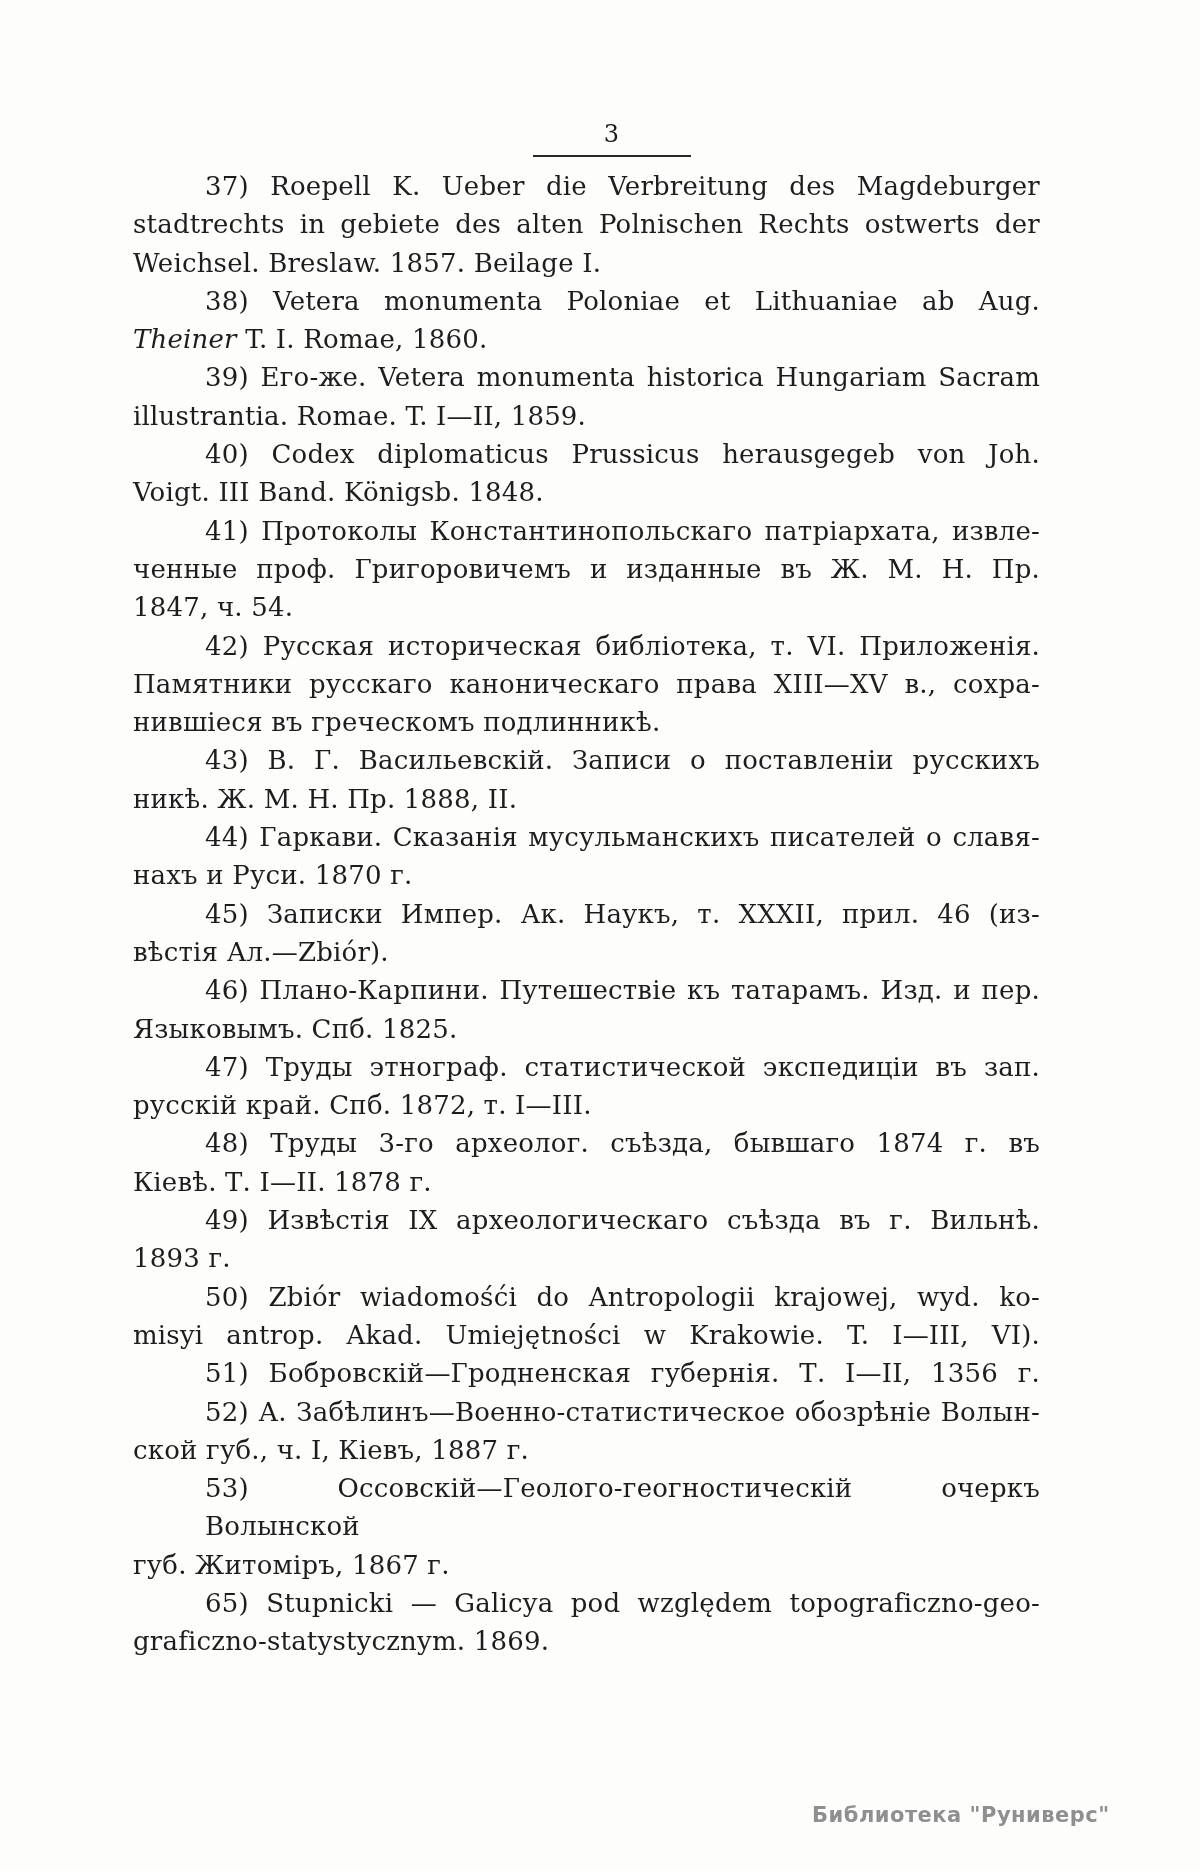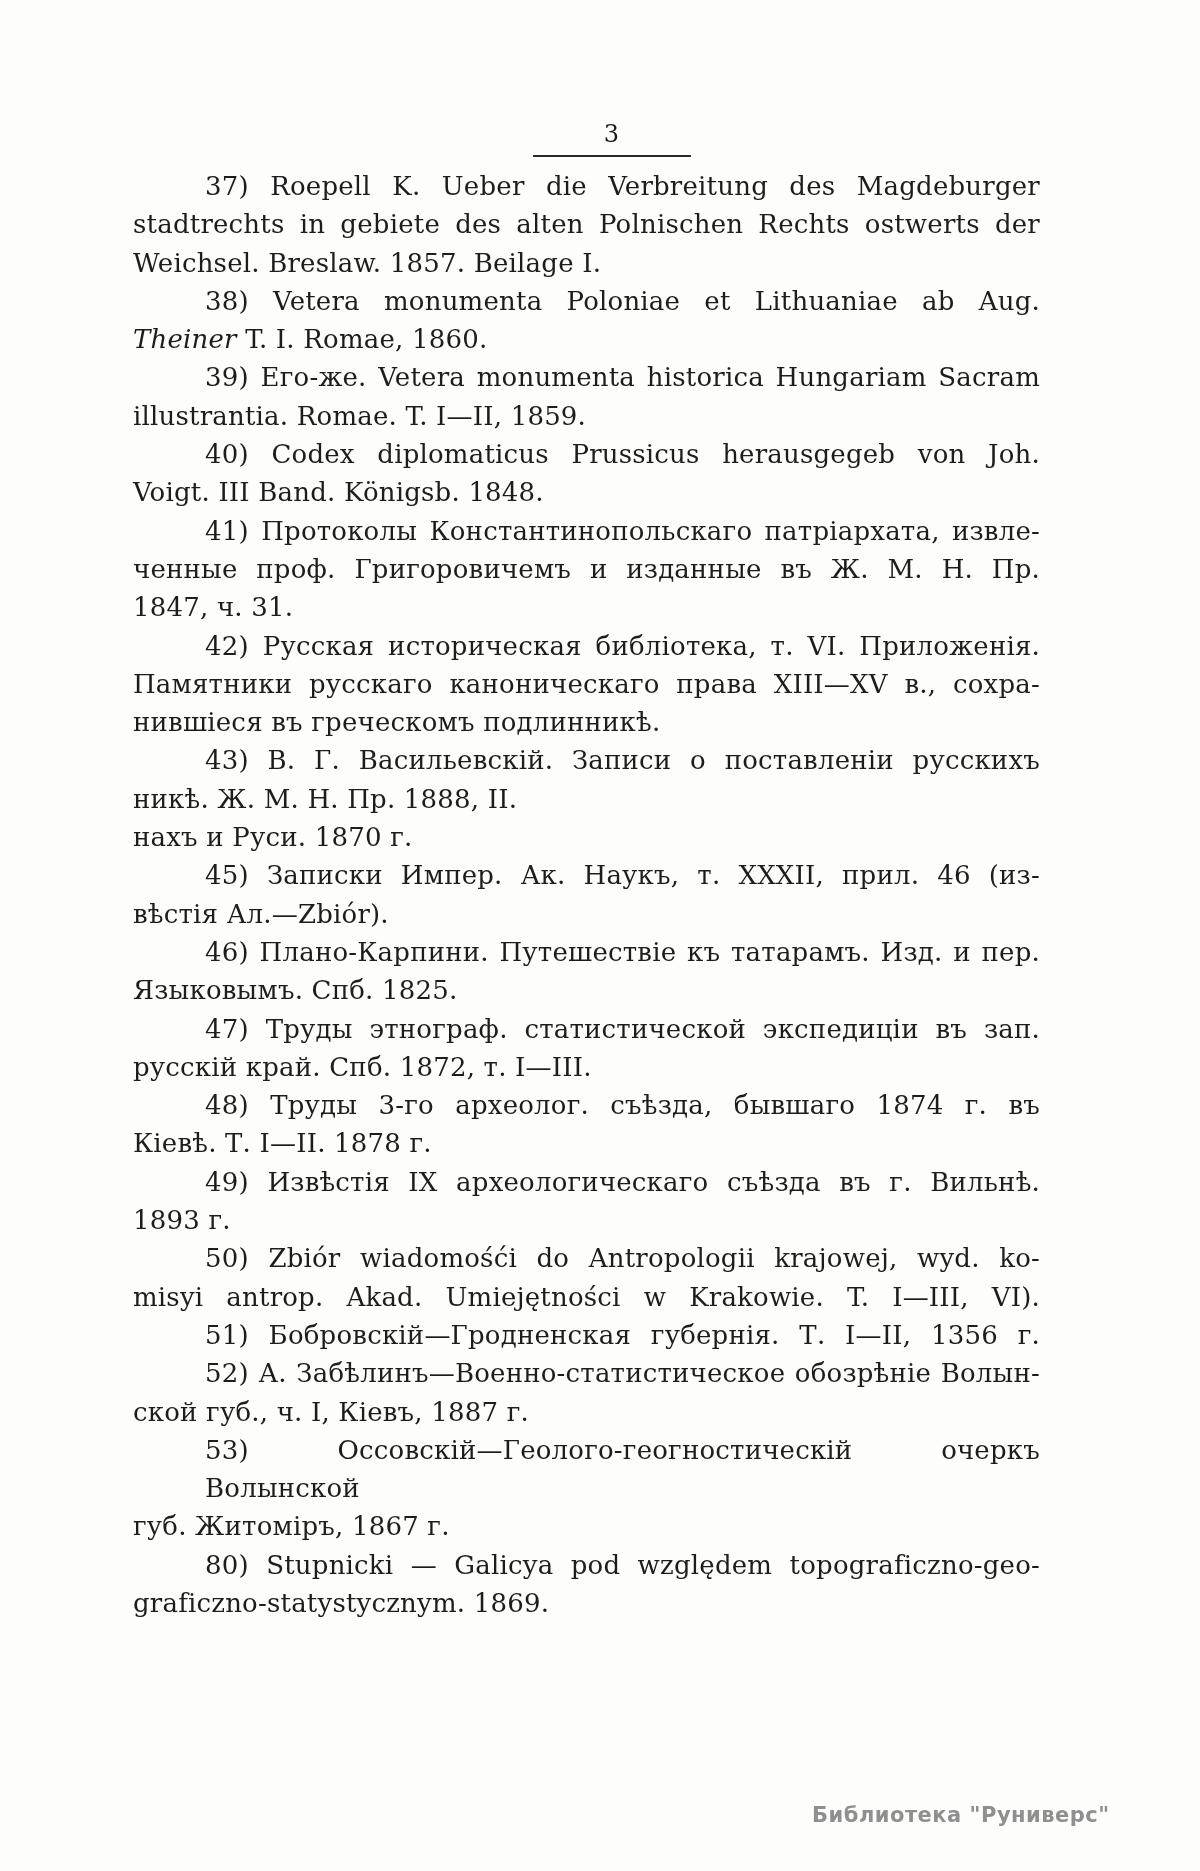--- a/index.html
+++ b/index.html
@@ -83,32 +83,33 @@
         <div class="line first"><span>39) Его-же. Vetera monumenta historica Hungariam Sacram</span></div>
         <div class="line last"><span>illustrantia. Romae. T. I—II, 1859.</span></div>
       </div>
       <div class="entry">
         <div class="line first"><span>40) Codex diplomaticus Prussicus herausgegeb von Joh.</span></div>
         <div class="line last"><span>Voigt. III Band. Königsb. 1848.</span></div>
       </div>
       <div class="entry">
         <div class="line first"><span>41) Протоколы Константинопольскаго патріархата, извле-</span></div>
         <div class="line"><span>ченные проф. Григоровичемъ и изданные въ Ж. М. Н. Пр.</span></div>
-        <div class="line last"><span>1847, ч. 31.</span></div>
+        <div class="line last"><span>1847, ч. 54.</span></div>
       </div>
       <div class="entry">
         <div class="line first"><span>42) Русская историческая библіотека, т. VI. Приложенія.</span></div>
         <div class="line"><span>Памятники русскаго каноническаго права XIII—XV в., сохра-</span></div>
         <div class="line last"><span>нившіеся въ греческомъ подлинникѣ.</span></div>
       </div>
       <div class="entry">
         <div class="line first"><span>43) В. Г. Васильевскій. Записи о поставленіи русскихъ</span></div>
         <div class="line last"><span>никѣ. Ж. М. Н. Пр. 1888, II.</span></div>
       </div>
       <div class="entry">
+        <div class="line first"><span>44) Гаркави. Сказанія мусульманскихъ писателей о славя-</span></div>
         <div class="line last"><span>нахъ и Руси. 1870 г.</span></div>
       </div>
       <div class="entry">
         <div class="line first"><span>45) Записки Импер. Ак. Наукъ, т. XXXII, прил. 46 (из-</span></div>
         <div class="line last"><span>вѣстія Ал.—Zbiór).</span></div>
       </div>
       <div class="entry">
         <div class="line first"><span>46) Плано-Карпини. Путешествіе къ татарамъ. Изд. и пер.</span></div>
         <div class="line last"><span>Языковымъ. Спб. 1825.</span></div>
       </div>
@@ -133,20 +134,20 @@
       </div>
       <div class="entry">
         <div class="line first"><span>52) А. Забѣлинъ—Военно-статистическое обозрѣніе Волын-</span></div>
         <div class="line last"><span>ской губ., ч. I, Кіевъ, 1887 г.</span></div>
       </div>
       <div class="entry">
         <div class="line first"><span>53) Оссовскій—Геолого-геогностическій очеркъ Волынской</span></div>
         <div class="line last"><span>губ. Житоміръ, 1867 г.</span></div>
       </div>
       <div class="entry">
-        <div class="line first"><span>80) Stupnicki — Galicya pod względem topograficzno-geo-</span></div>
+        <div class="line first"><span>65) Stupnicki — Galicya pod względem topograficzno-geo-</span></div>
         <div class="line last"><span>graficzno-statystycznym. 1869.</span></div>
       </div>
     </div>
 
   <div class="watermark">Библиотека "Руниверс"</div>
 
 </div>
 
 </body></html>

